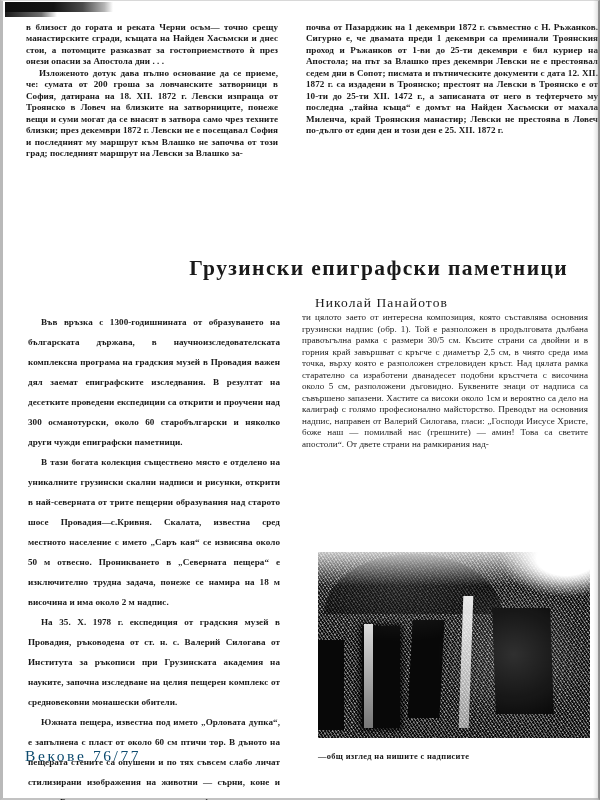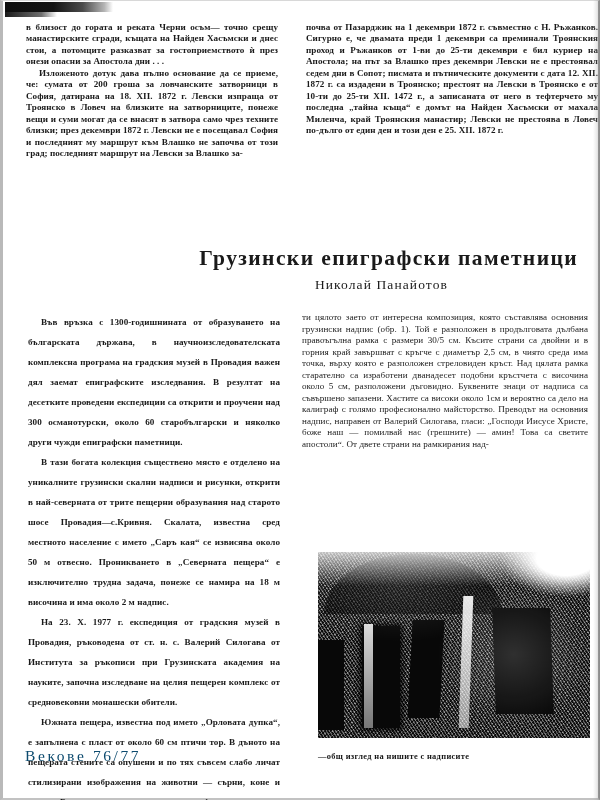--- a/index.html
+++ b/index.html
@@ -71,21 +71,21 @@
   .col p { margin: 0; }
   .col p.ind { text-indent: 13px; }
 
   
   .title-block {
     position: absolute;
     left: 0; top: 243px;
     width: 600px;
   }
   .article-title {
-    margin: 2px;
+    margin: 12px;
     padding-right: 20px;
     text-align: right;
     font-size: 21.5px;
     font-weight: 700;
     letter-spacing: 1.4px;
     line-height: 26px;
     font-family: "Liberation Serif","DejaVu Serif",serif;
   }
   .article-author {
     margin: 0;
@@ -231,21 +231,21 @@
 </div>
 
 <div class="title-block">
   <h1 class="article-title">Грузински епиграфски паметници</h1>
   <div class="article-author">Николай Панайотов</div>
 </div>
 
 <div class="body-left-col">
   <p>Във връзка с 1300-годишнината от образуването на българската държава, в научноизследователската комплексна програма на градския музей в Провадия  важен дял заемат епиграфските изследвания. В резултат на десетките проведени експедиции са открити и проучени над 300 османотурски, около 60 старобългарски и няколко други чужди епиграфски паметници.</p>
   <p>В тази богата колекция съществено място е отделено на уникалните грузински скални надписи и рисунки, открити в най-северната от трите пещерни образувания над старото шосе Провадия—с.Кривня.  Скалата, известна сред местното население с името „Саръ кая“ се извисява около 50 м отвесно. Проникването в „Северната пещера“ е изключително трудна задача, понеже  се намира на 18 м височина и има около 2 м надпис.</p>
-  <p>На 23. X. 1977 г. експедиция от градския музей в Провадия, ръководена от ст. н. с. Валерий Силогава от Института за ръкописи при Грузинската академия на науките, започна изследване на целия пещерен комплекс от средновековни монашески обители.</p>
+  <p>На 35. X. 1978 г. експедиция от градския музей в Провадия, ръководена от ст. н. с. Валерий Силогава от Института за ръкописи при Грузинската академия на науките, започна изследване на целия пещерен комплекс от средновековни монашески обители.</p>
   <p>Южната пещера, известна под името „Орловата дупка“, е запълнена с пласт от около 60 см птичи тор. В дъното на пещерата стените са опушени и по тях съвсем слабо личат стилизирани изображения на животни — сърни, коне и птици. В средната пещера на северната ѝ стена открихме рисунка на елен и няколко гръцки букви, почти нечетливи. Най-богата на находки се оказа „Северната пещера“. Тя е висока 2,60 м и е изкуствено вдълбана в скалата около 3,50 м,  ориентирана изток-запад. Ширината на помещението е  около 2,50 м. На северната стена са вдълбани три ниши. Над вътрешната ниша скалното пространство е обработено в дъговидно поле, поч-</p>
 </div>
 
 <div class="body-right-col">
   <p class="noind">ти цялото заето от интересна композиция, която съставлява основния грузински надпис (обр. 1). Той е разположен в продълговата дълбана правоъгълна рамка с размери 30/5 см. Късите страни са двойни и в горния край завършват с кръгче с диаметър 2,5 см, в чиято среда има точка, върху която е разположен стреловиден кръст. Над цялата рамка старателно са изработени дванадесет подобни кръстчета с височина около 5 см, разположени дъговидно. Буквените знаци от надписа са съвършено запазени. Хастите са високи около 1см и вероятно са дело на калиграф с голямо професионално майсторство. Преводът на основния надпис, направен от Валерий Силогава, гласи: „Господи Иисусе Христе, боже наш — помилвай нас (грешните) — амин! Това са светите апостоли“. От двете страни на рамкирания над-</p>
 </div>
 
 <div class="figure">
   <div class="photo">
     <div class="grain"></div>

